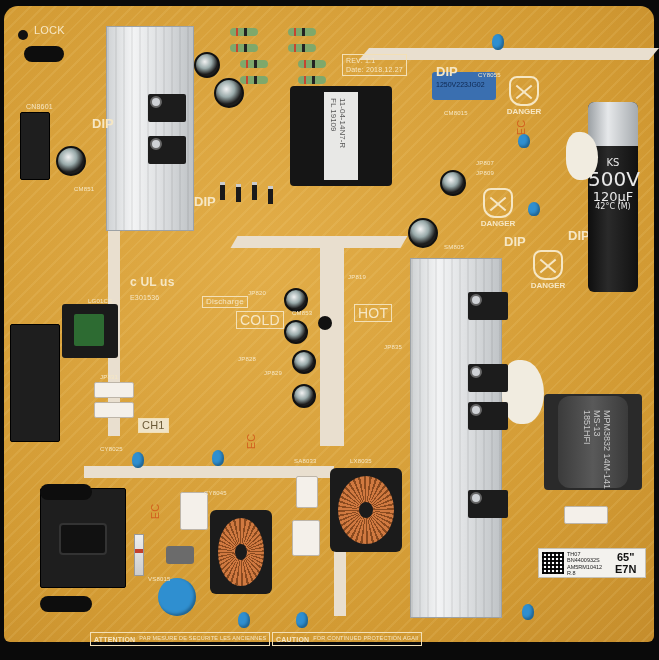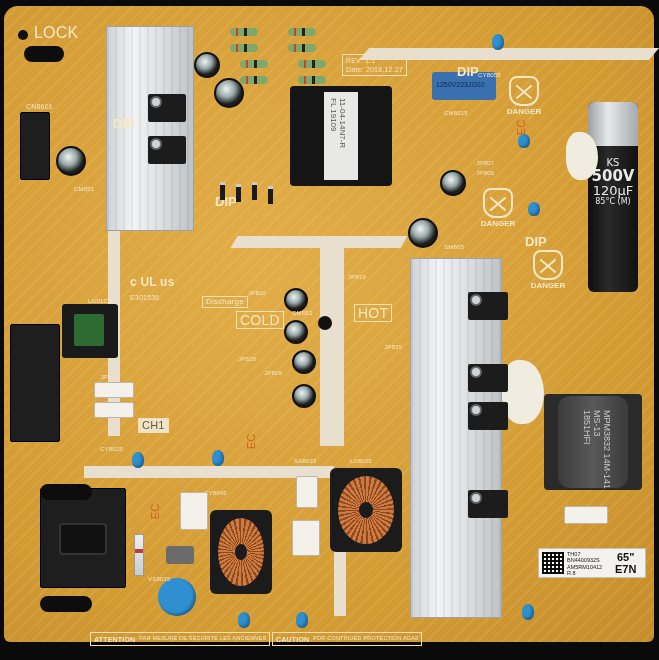--- a/index.html
+++ b/index.html
@@ -36,21 +36,21 @@
     .toroid .core { position:absolute; left:40%; top:40%; width:20%; height:20%; border-radius:50%; background:#1b1b1b; }
     .hole { position:absolute; background:#111; border-radius:50%; }
     .slot { position:absolute; background:#0d0d0d; border-radius:12px; }
     .connector { position:absolute; background:#1e1e1e; border:1px solid #000; border-radius:2px; }
     .danger { position:absolute; width:40px; text-align:center; }
     .danger .hand { width:30px; height:30px; margin:0 auto; border:2px solid #f6e7c4; border-radius:8px 8px 12px 12px; position:relative; }
     .danger .hand::before, .danger .hand::after { content:""; position:absolute; left:3px; right:3px; top:50%; height:2px; background:#f6e7c4; }
     .danger .hand::before { transform: rotate(40deg); }
     .danger .hand::after { transform: rotate(-40deg); }
     .danger span { display:block; color:#f6e7c4; font-size:8px; font-weight:bold; margin-top:1px; }
-    .arrow-label { position:absolute; color:#f6e7c4; font-size:13px; font-weight:bold;margin-left:21px; }
+    .arrow-label { position:absolute; color:#f6e7c4; font-size:13px; font-weight:bold; }
     .tbl { position:absolute; border-collapse: collapse; }
     .tbl td { border:1px solid #f3e0b6; color:#f6e7c4; font-size:8px; padding:1px 3px; white-space:nowrap; }
     .tbl .head td { text-align:center; font-size:7px; }
     .label-sticker { position:absolute; background:#f3f2ee; border:1px solid #c6c1b5; }
     .qr { position:absolute; background:
       repeating-linear-gradient(0deg,#111 0 2px,#fff 2px 4px),
       repeating-linear-gradient(90deg,#111 0 2px,#fff 2px 4px); background-blend-mode: multiply; }
     .big-cap { position:absolute; background: linear-gradient(90deg,#0e0e0e,#2a2a2a 40%,#111); border-radius:6px; }
     .big-cap .top { position:absolute; left:0; right:0; top:0; height:44px; background:linear-gradient(90deg,#9ba0a4,#e6e8ea 40%,#a5aaae); border-radius:6px 6px 0 0; }
     .big-cap .txt { position:absolute; left:0; right:0; color:#e9e9e9; text-align:center; font-size:10px; line-height:1.05; font-family:"DejaVu Sans", sans-serif; }
@@ -59,21 +59,21 @@
     .inductor .mark { position:absolute; left:22px; top:16px; color:#c9c9c9; font-size:9px; transform: rotate(90deg); transform-origin: left top; white-space:nowrap; }
     .glue { position:absolute; background:#f1ece0; border-radius:40% 55% 50% 45%; }
   </style>
 </head>
 <body>
 
 <div class="board">
 
   <div class="hole" style="left:14px;top:24px;width:10px;height:10px;"></div>
   <div class="slot" style="left:20px;top:40px;width:40px;height:16px;"></div>
-  <div class="silk" style="left:30px;top:19px;font-size:16px;">LOCK</div>
+  <div class="silk" style="left:30px;top:19px;font-size:11px;">LOCK</div>
 
   <div class="trace-white" style="left:104px;top:180px;width:12px;height:250px;"></div>
   <div class="trace-white" style="left:230px;top:230px;width:170px;height:12px;transform:skewX(-30deg);"></div>
   <div class="trace-white" style="left:316px;top:240px;width:24px;height:200px;"></div>
   <div class="trace-white" style="left:360px;top:42px;width:290px;height:12px;transform:skewX(-40deg);"></div>
   <div class="trace-white" style="left:80px;top:460px;width:250px;height:12px;"></div>
   <div class="trace-white" style="left:330px;top:470px;width:12px;height:140px;"></div>
 
   <div class="silk silk-box" style="left:338px;top:48px;font-size:7px;line-height:1.3;">
     <div>REV: 1.1</div>
@@ -136,23 +136,23 @@
   </div>
   <div class="danger" style="left:524px;top:244px;">
     <div class="hand"></div>
     <span>DANGER</span>
   </div>
 
   <div class="big-cap" style="left:584px;top:96px;width:50px;height:190px;">
     <div class="top"></div>
     <div class="txt" style="top:56px;">
       <div>KS</div>
-      <div style="font-size:15px;font-weight:bold;">500V</div>
+      <div style="font-size:20px;">500V</div>
       <div style="font-size:13px;">120µF</div>
-      <div style="font-size:8px;">85°C (M)</div>
+      <div style="font-size:8px;">42°C (M)</div>
     </div>
   </div>
 
   <div class="glue" style="left:562px;top:126px;width:32px;height:48px;"></div>
   <div class="glue" style="left:498px;top:354px;width:42px;height:64px;"></div>
 
   <div class="heatsink" style="left:406px;top:252px;width:92px;height:360px;"></div>
   <div class="transistor" style="left:464px;top:286px;width:40px;height:28px;">
       <div class="tab"></div>
     </div>

